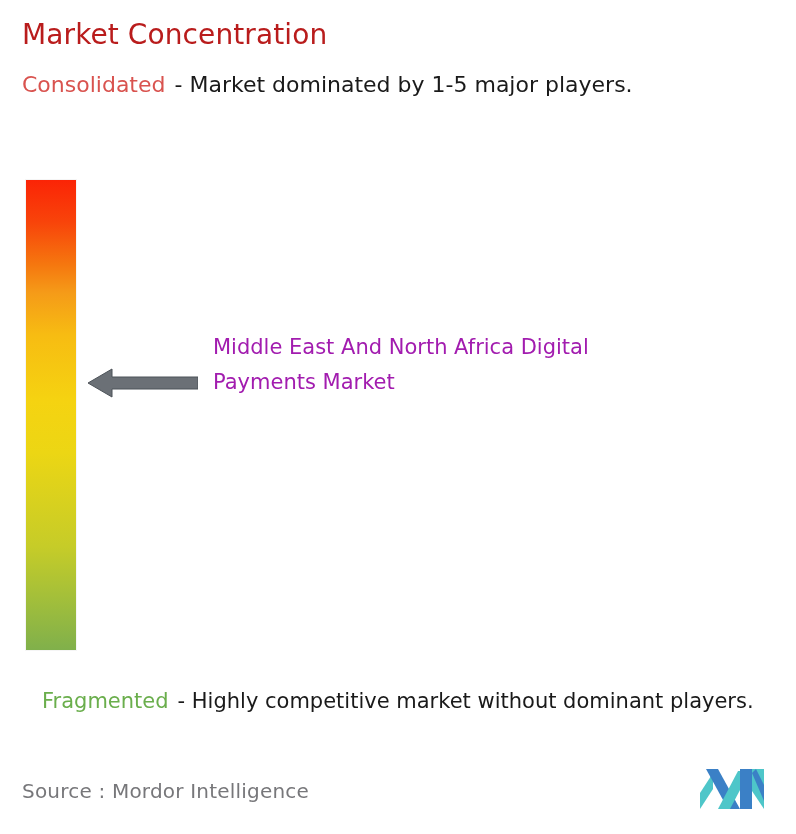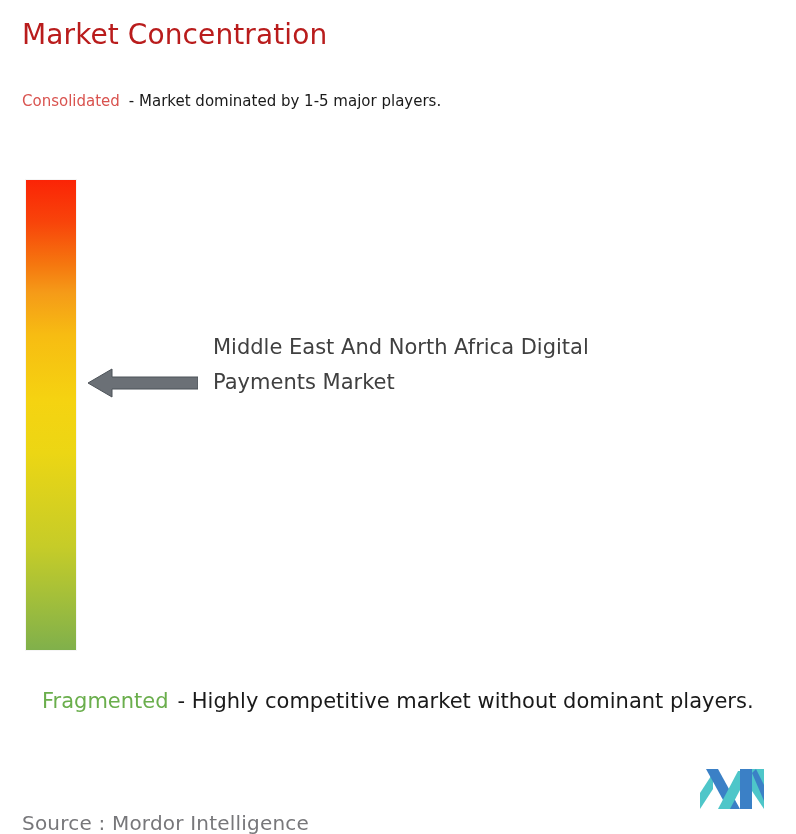--- a/index.html
+++ b/index.html
@@ -32,23 +32,23 @@
     letter-spacing: 0.1px;
     color: #b91c1c;
     line-height: 1.15;
     white-space: nowrap;
   }
 
   
   .caption-top {
     position: absolute;
     left: 22px;
-    top: 90px;
+    top: 68px;
     width: 742px;
-    font-size: 15px;
+    font-size: 22px;
     line-height: 1.5;
     color: #1a1a1a;
   }
   .caption-bottom {
     position: absolute;
     left: 22px;
     top: 686px;
     width: 760px;
     font-size: 21px;
     line-height: 1.5;
@@ -115,33 +115,32 @@
     left: 0;
     top: 36px;
   }
   .pointer-label {
     position: absolute;
     left: 125px;
     top: 0px;
     width: 380px;
     font-size: 21px;
     line-height: 1.68;
-    color: #404040;
+    color: #a21caf;
   }
 
   
   .footer-source {
     position: absolute;
     left: 22px;
     top: 779px;
     font-size: 20px;
     color: #77777a;
     letter-spacing: 0.2px;
     white-space: nowrap;
-    margin-top: 32px;
   }
   .footer-logo {
     position: absolute;
     left: 700px;
     top: 767px;
     width: 70px;
     height: 46px;
   }
 </style>
 </head>

